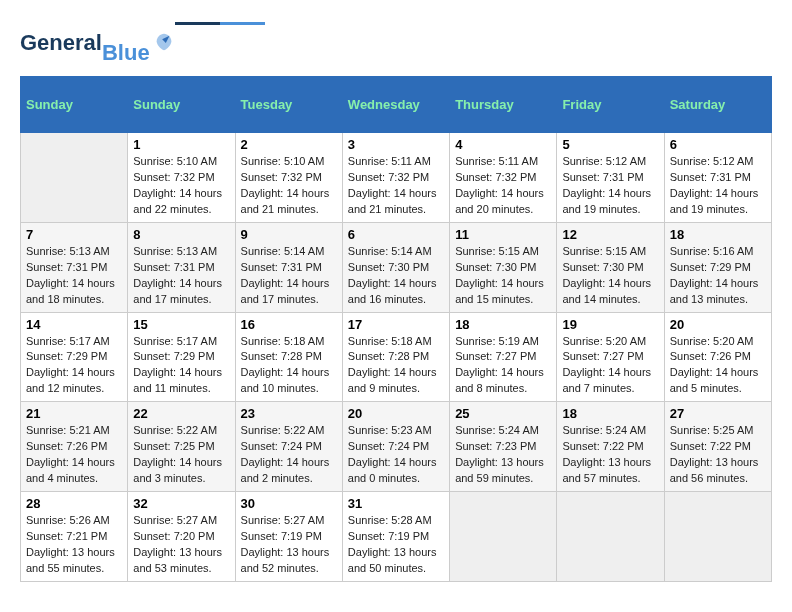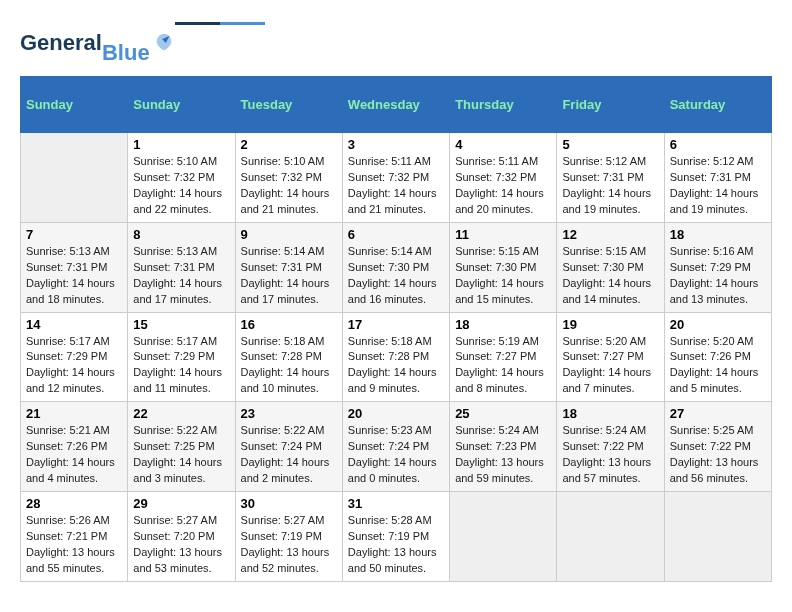--- a/index.html
+++ b/index.html
@@ -227,21 +227,21 @@
         <span class="day-num">27</span>
         <span class="day-info">Sunrise: 5:25 AM<br>Sunset: 7:22 PM<br>Daylight: 13 hours and 56 minutes.</span>
       </td>
       </tr>
       <tr>
         <td>
         <span class="day-num">28</span>
         <span class="day-info">Sunrise: 5:26 AM<br>Sunset: 7:21 PM<br>Daylight: 13 hours and 55 minutes.</span>
       </td>
         <td>
-        <span class="day-num">29</span>
+        <span class="day-num">32</span>
         <span class="day-info">Sunrise: 5:27 AM<br>Sunset: 7:20 PM<br>Daylight: 13 hours and 53 minutes.</span>
       </td>
         <td>
         <span class="day-num">30</span>
         <span class="day-info">Sunrise: 5:27 AM<br>Sunset: 7:19 PM<br>Daylight: 13 hours and 52 minutes.</span>
       </td>
         <td>
         <span class="day-num">31</span>
         <span class="day-info">Sunrise: 5:28 AM<br>Sunset: 7:19 PM<br>Daylight: 13 hours and 50 minutes.</span>
       </td>

